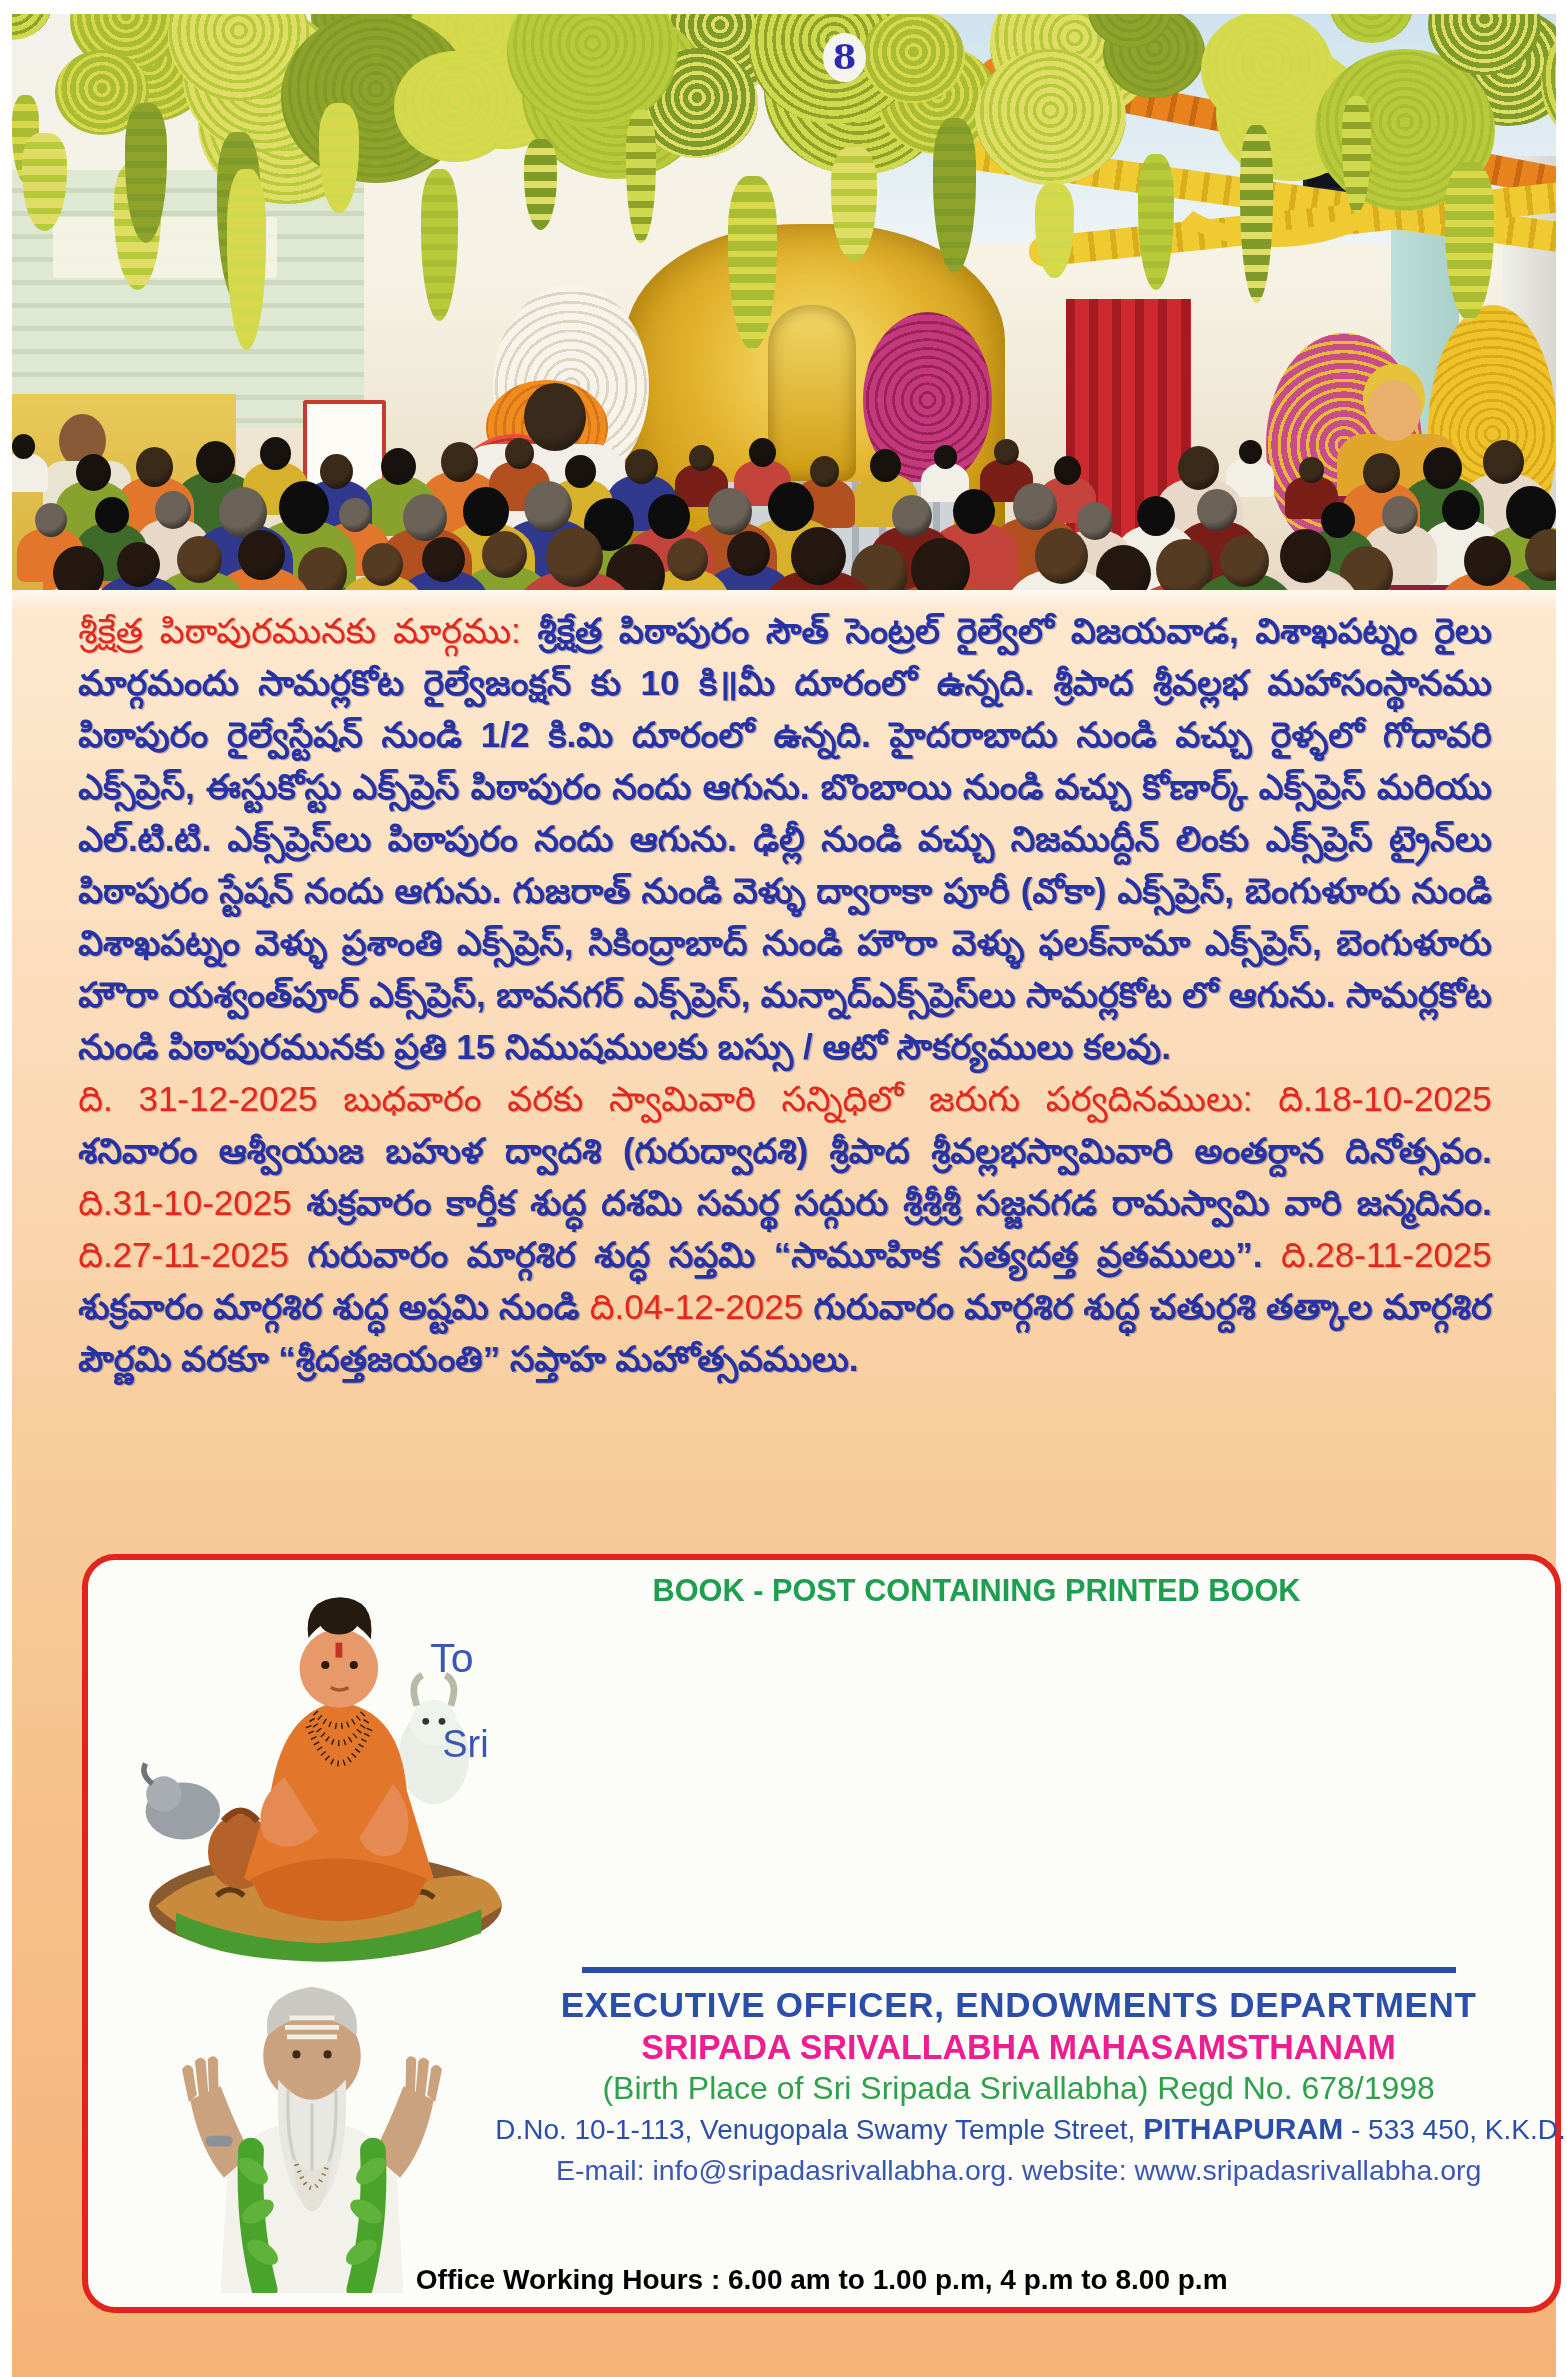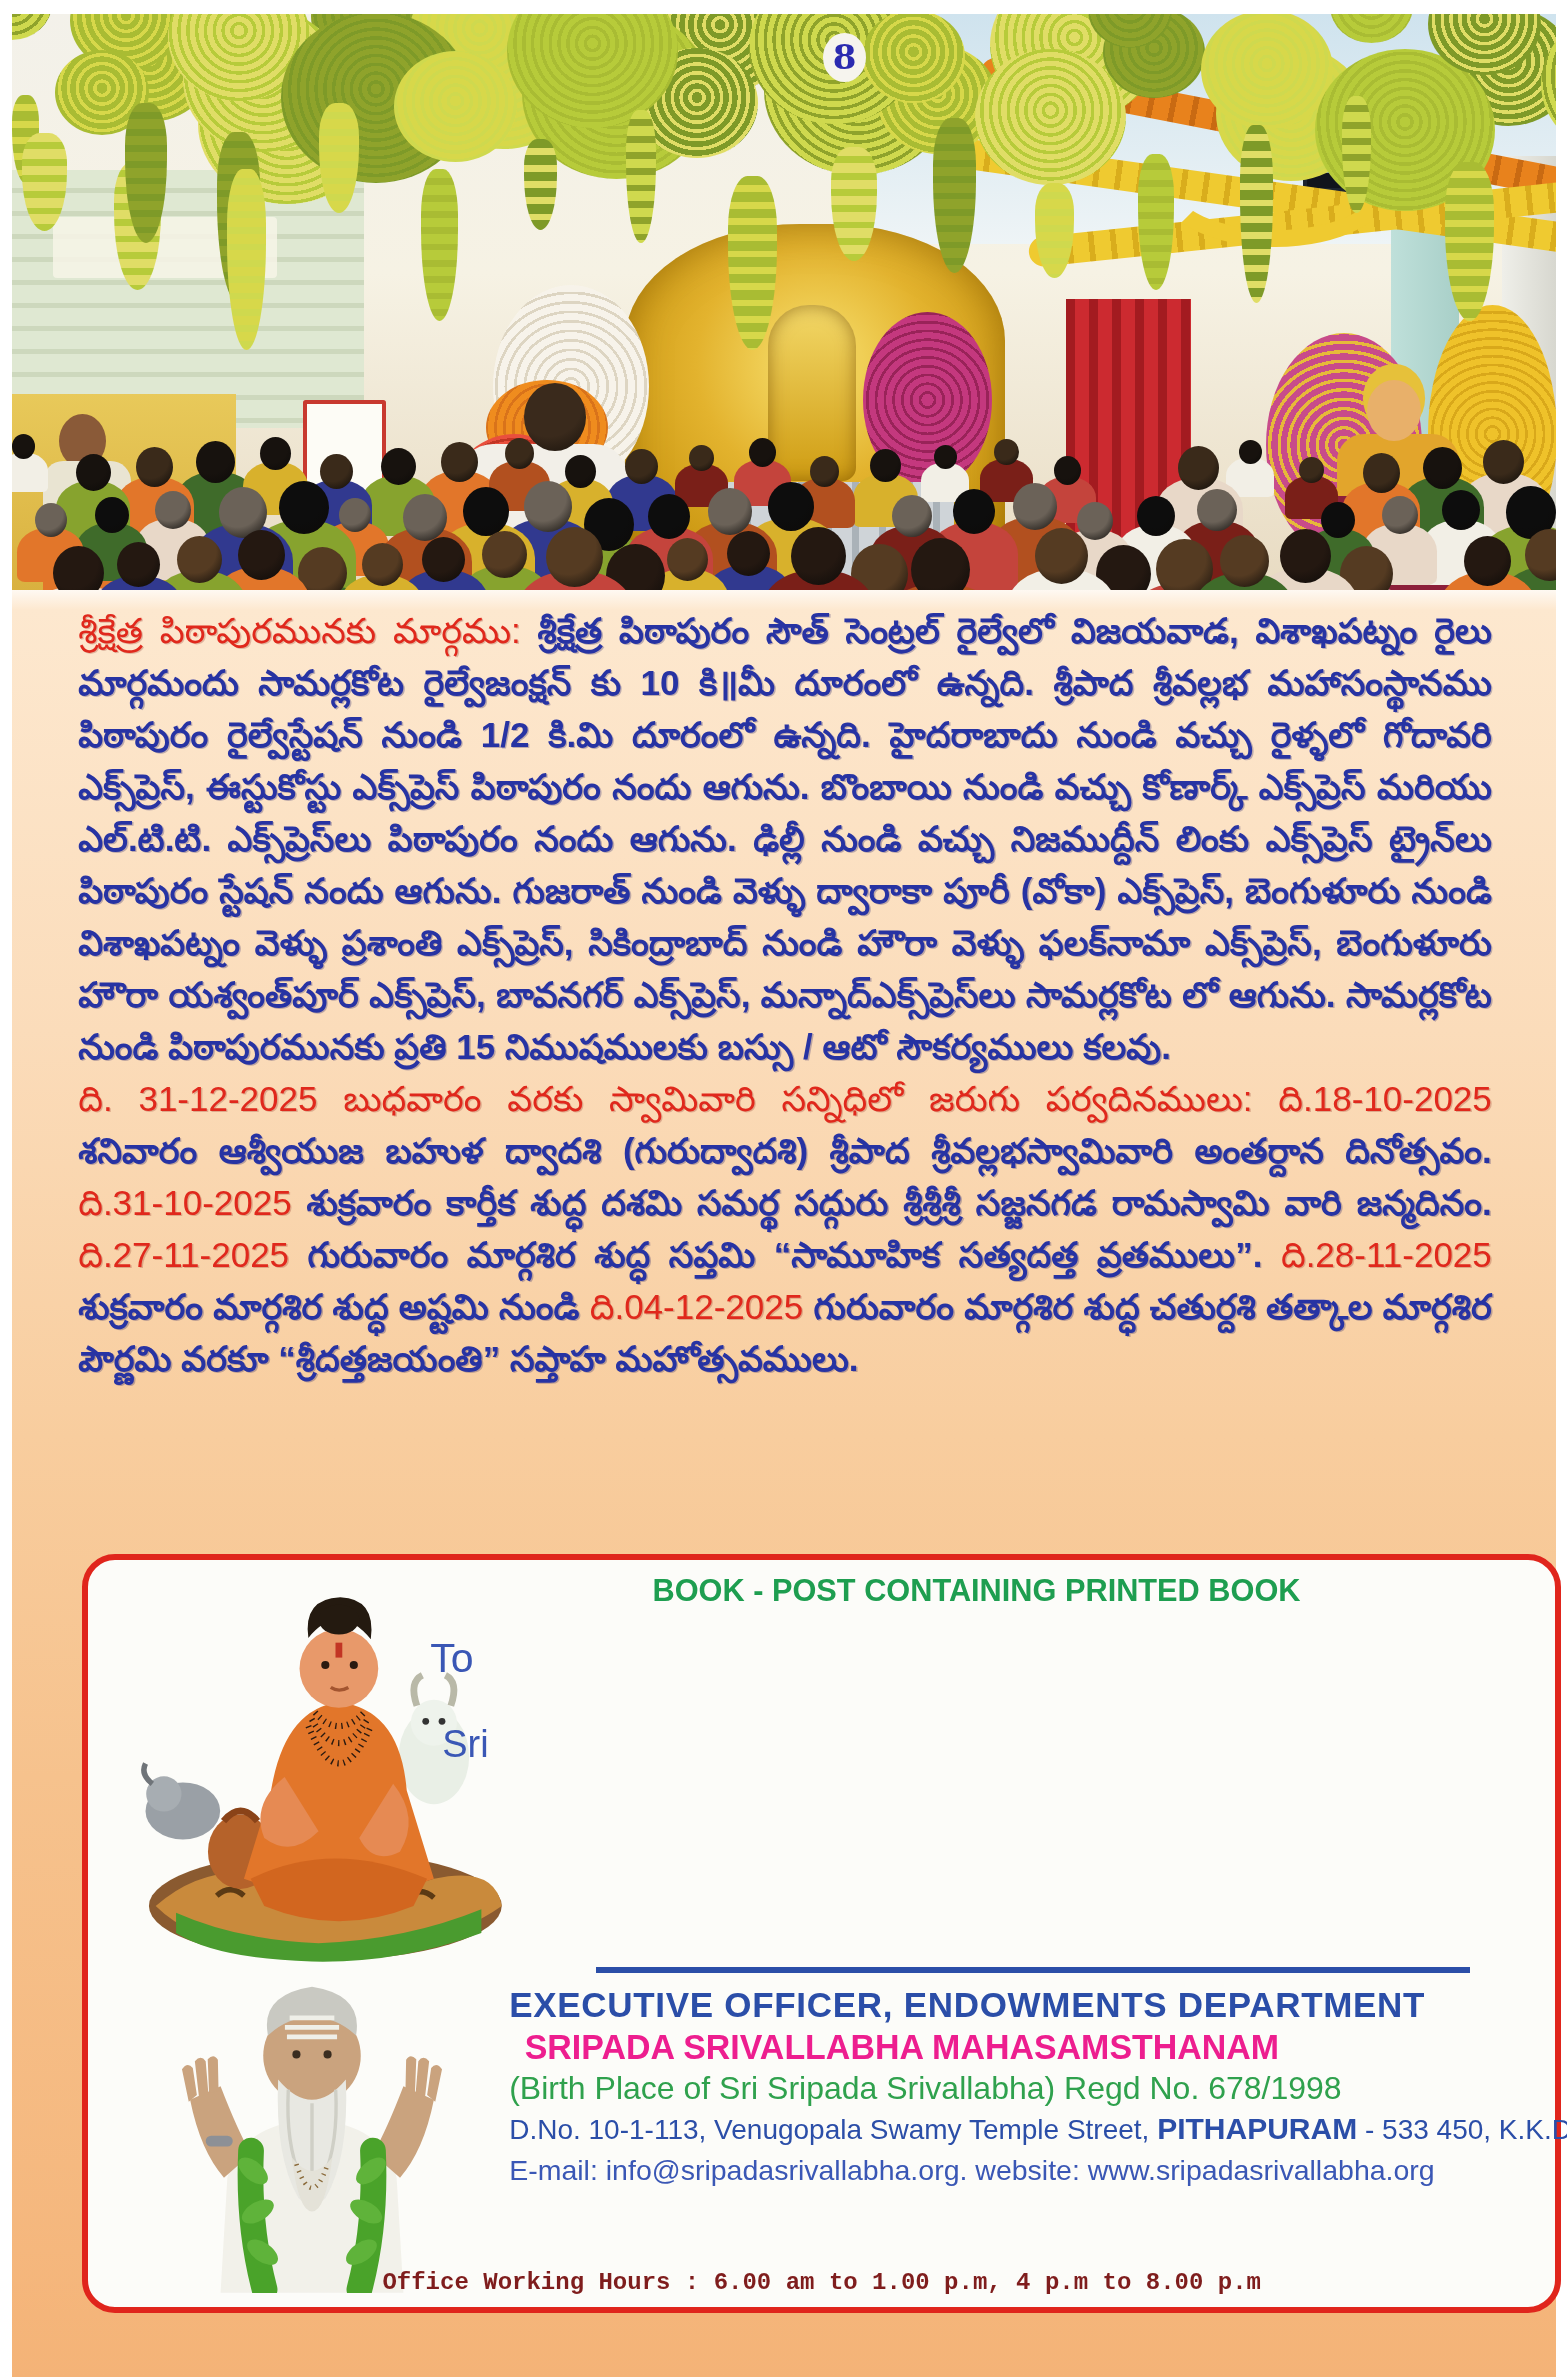--- a/index.html
+++ b/index.html
@@ -84,31 +84,31 @@
 
   
   .bookpost{position:absolute;left:70px;top:1540px;width:1467px;height:747px;
       background:#fcfcf9;border:6.8px solid #e0251c;border-radius:33px;}
   .bp-heading{position:absolute;left:380px;top:12.2px;width:1017px;text-align:center;
       font-size:32px;font-weight:bold;color:#1e9e50;letter-spacing:0px;transform:scaleX(.96);}
   .to-label{position:absolute;left:342px;top:75px;font-size:41px;color:#3a57b5;}
   .sri-label{position:absolute;left:354px;top:163px;font-size:38px;color:#3a57b5;}
   .seated-saint{position:absolute;left:27px;top:27px;}
   .old-saint{position:absolute;left:30.5px;top:394px;}
-  .office{position:absolute;left:407px;top:407px;width:1047px;white-space:nowrap;margin-left:14px;}
+  .office{position:absolute;left:407px;top:407px;width:1047px;text-align:center;white-space:nowrap;}
   .office-rule{height:6.1px;background:#2b4ea8;width:874px;margin:0 auto 11px auto;}
   .of1{font-size:35px;font-weight:bold;color:#2b4ea8;letter-spacing:0.7px;line-height:42px;}
   .of2{font-size:35px;font-weight:bold;color:#ed1e8f;letter-spacing:0;line-height:41px;transform:scaleX(.97);}
   .of3{font-size:32px;color:#2fa14d;line-height:42px;}
   .of4{font-size:28px;color:#2b4ea8;line-height:39px;}
   .of4 b{font-size:30px;}
   .of5{font-size:32px;font-weight:bold;color:#ed1e8f;line-height:43px;}
   .of6{font-size:28.5px;color:#3a57b5;line-height:42px;}
   .of7{position:absolute;left:0;right:0;bottom:11px;text-align:center;
-      font-size:24px;font-weight:bold;color:#7f1d1d;white-space:nowrap;font-family:Liberation Mono, monospace;}
+      font-size:28px;font-weight:bold;color:#000000;white-space:nowrap;}
 </style>
 </head>
 <body>
 
 <div class="page">
   <div class="canvas">
 
     <div class="photo">
       <div class="sky"></div>
       <div class="building-left"></div>

